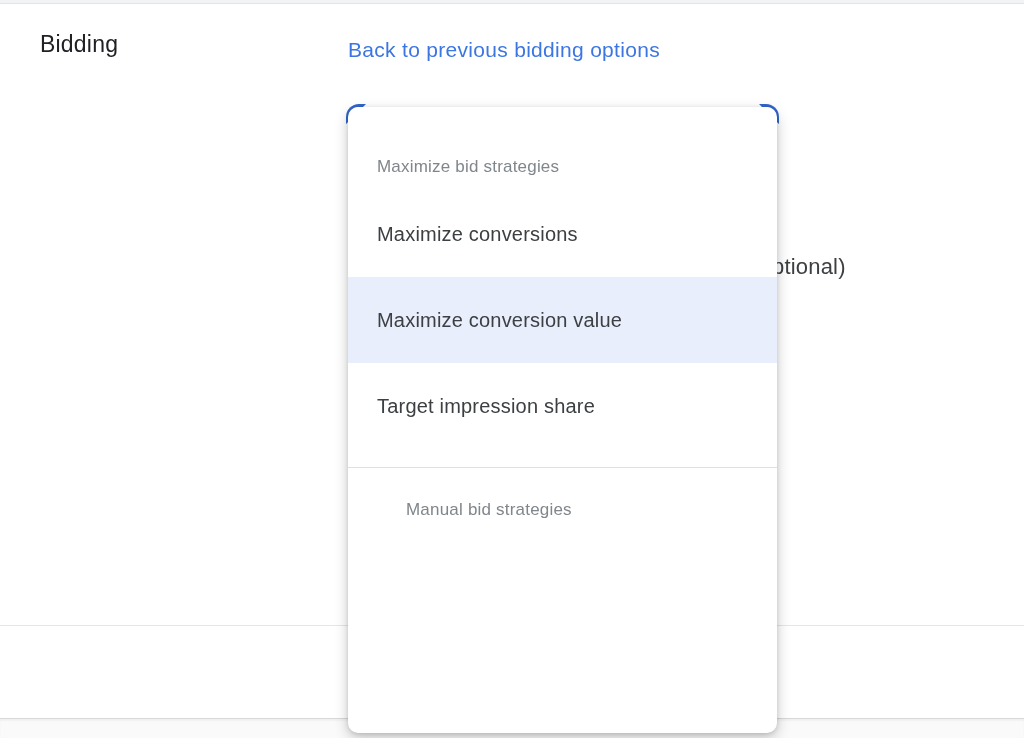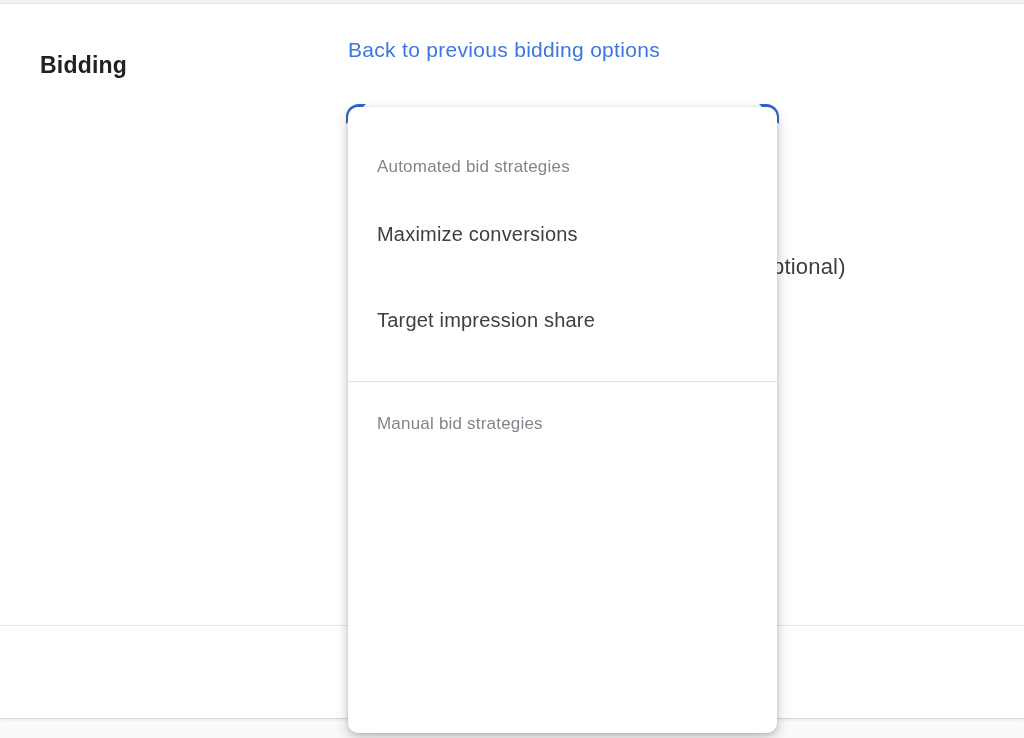--- a/index.html
+++ b/index.html
@@ -14,22 +14,22 @@
   *{margin:0;padding:0;box-sizing:border-box;}
   html,body{width:1024px;height:738px;overflow:hidden;background:#fff;
     font-family:"Liberation Sans", sans-serif;}
   .page{position:relative;width:1024px;height:738px;background:#fff;}
 
   
   .top-strip{position:absolute;left:0;top:0;width:1024px;height:4px;
     background:#f1f3f4;border-bottom:1px solid #e4e4e6;z-index:1;}
 
   
-  .section-title{position:absolute;left:40px;top:52px;font-size:23px;
-    font-weight:700;color:var(--text-dark);letter-spacing:.2px;z-index:1;}
+  .section-title{position:absolute;left:40px;top:31px;font-size:23px;
+    font-weight:400;color:var(--text-dark);letter-spacing:.2px;z-index:1;}
 
   
   .back-link{position:absolute;left:348px;top:38px;font-size:21px;
     font-weight:500;color:var(--accent-blue);letter-spacing:.3px;
     cursor:pointer;text-decoration:none;z-index:1;text-align:center;}
 
   
   .optional-text{position:absolute;left:752px;top:254px;font-size:22px;
     color:var(--text-item);letter-spacing:.2px;z-index:1;white-space:nowrap;}
 
@@ -49,21 +49,21 @@
     border-right-color:var(--focus-blue);border-top-right-radius:13px;}
 
   
   .dropdown-panel{position:absolute;left:348px;top:107px;width:429px;
     height:626px;background:#fff;border-radius:10px;z-index:3;
     box-shadow:0 5px 14px rgba(0,0,0,0.22),0 1px 4px rgba(0,0,0,0.12);
     padding-top:36px;overflow:hidden;}
   .group-header{height:48px;display:flex;align-items:center;
     padding:0 29px;font-size:17px;color:var(--text-muted);
     letter-spacing:.2px;}
-  .group-header.second{margin-top:18px;}
+  .group-header.second{margin-top:18px;margin-left:29px;}
   .menu-item{height:86px;display:flex;align-items:center;padding:0 29px;
     font-size:20px;color:var(--text-item);letter-spacing:.2px;cursor:pointer;}
   .menu-item.highlighted{background:var(--highlight-blue);}
   .menu-divider{height:1px;background:var(--divider);margin-top:18px;}
 </style>
 </head>
 <body>
 
 <div class="page">
 
@@ -75,25 +75,26 @@
 
   <div class="optional-text">(optional)</div>
 
   <div class="bg-line-mid"></div>
   <div class="bg-lower"></div>
 
   <div class="focus-arc tl"></div>
   <div class="focus-arc tr"></div>
 
   <div class="dropdown-panel">
-    <div class="group-header">Automated bid strategies</div>
+    <div class="group-header">Maximize bid strategies</div>
 
 
     <div class="menu-item">Maximize conversions</div>
 
+    <div class="menu-item highlighted">Maximize conversion value</div>
 
     <div class="menu-item">Target impression share</div>
 
     <div class="menu-divider"></div>
 
     <div class="group-header second">Manual bid strategies</div>
 
   </div>
 
 </div>

